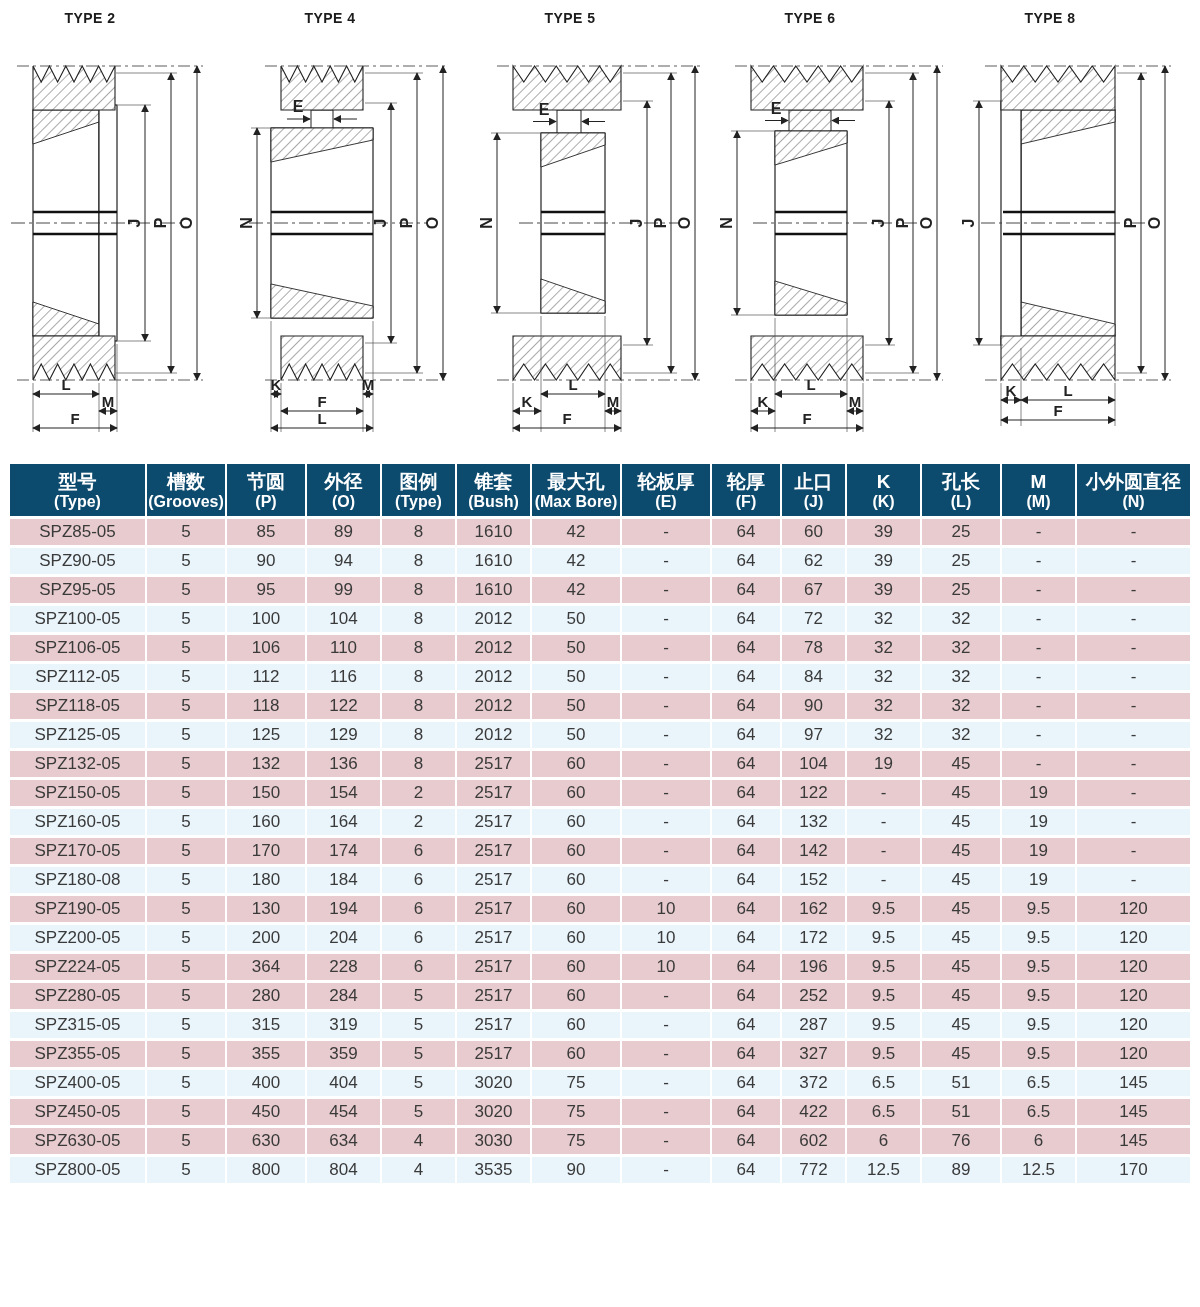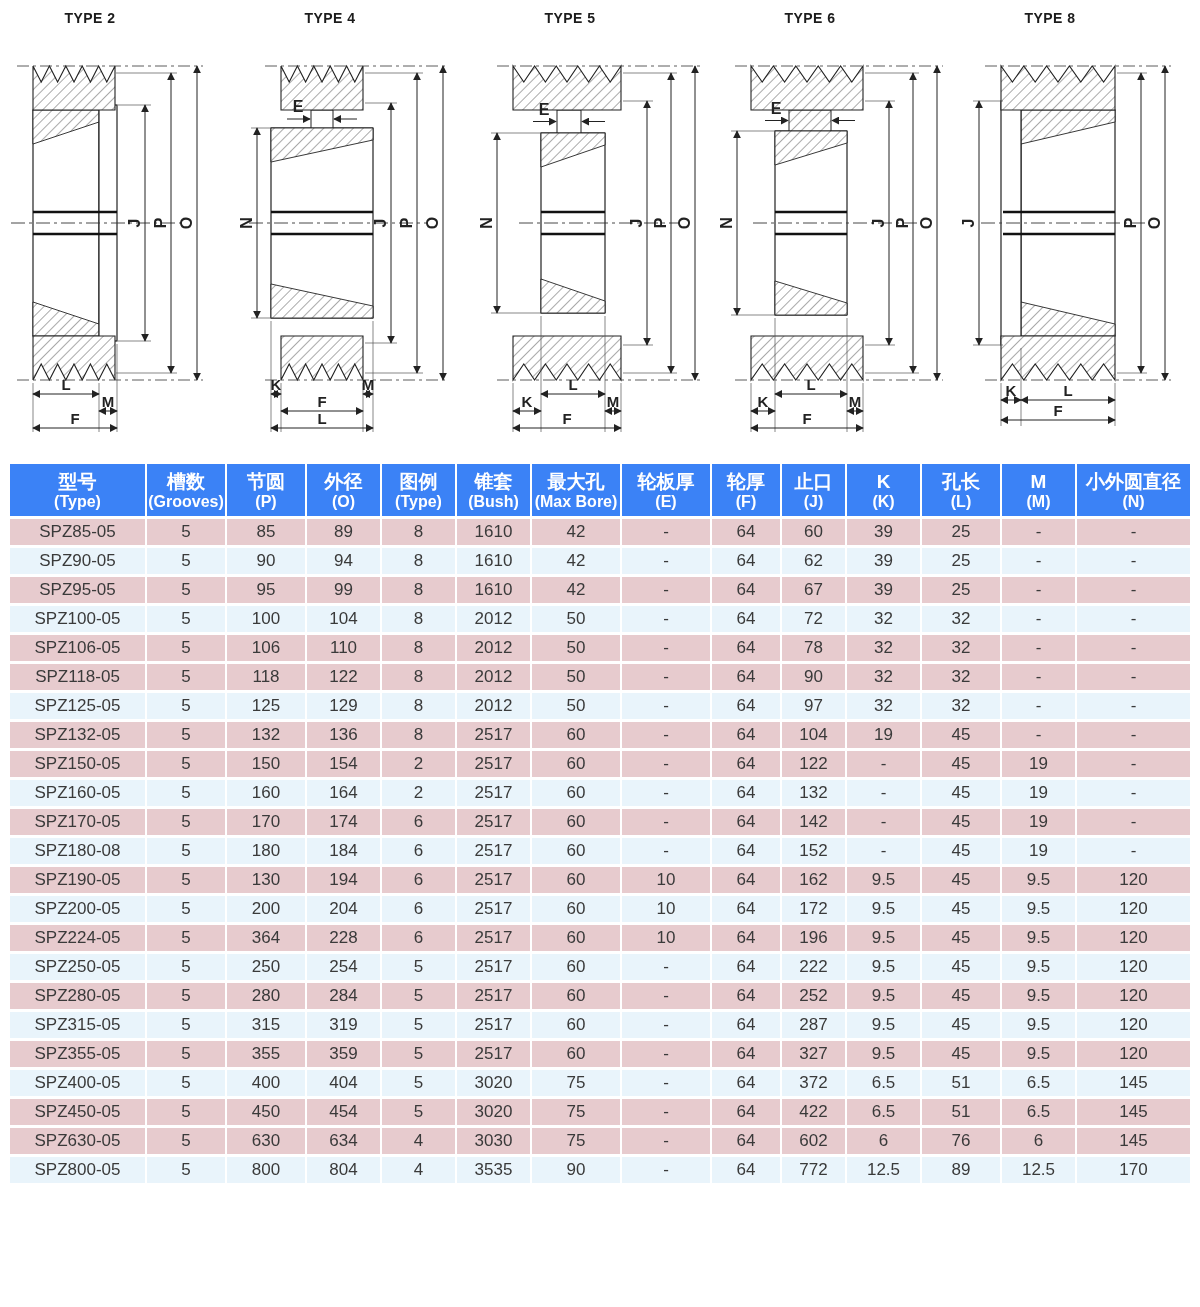--- a/index.html
+++ b/index.html
@@ -13,21 +13,21 @@
   .fig-title{
     font-size:14px;font-weight:bold;color:#1c1c1c;letter-spacing:.5px;
     text-align:center;width:75%;height:20px;line-height:20px;
   }
   .fig svg{display:block;}
   table{
     border-collapse:separate;border-spacing:0;margin:0 10px;width:1180px;
     table-layout:fixed;
   }
   th{
-    background:#3b82f6;color:#fff;padding:5px 0 7px;vertical-align:middle;
+    background:#0c4a6e;color:#fff;padding:5px 0 7px;vertical-align:middle;
     border-bottom:3px solid #fff;
   }
   th+th, td+td{border-left:2px solid #fff;}
   th .zh{display:block;font-size:19px;font-weight:700;line-height:25px;}
   th .en{display:block;font-size:16px;font-weight:600;line-height:15px;}
   td{
     text-align:center;font-size:17px;height:26px;line-height:26px;
     border-bottom:3px solid #fff;padding:0;color:#3a3a3a;
     white-space:nowrap;overflow:hidden;
   }
@@ -458,20 +458,36 @@
           <td>2012</td>
           <td>50</td>
           <td>-</td>
           <td>64</td>
           <td>78</td>
           <td>32</td>
           <td>32</td>
           <td>-</td>
           <td>-</td>
         </tr>
+        <tr class="even">
+          <td>SPZ112-05</td>
+          <td>5</td>
+          <td>112</td>
+          <td>116</td>
+          <td>8</td>
+          <td>2012</td>
+          <td>50</td>
+          <td>-</td>
+          <td>64</td>
+          <td>84</td>
+          <td>32</td>
+          <td>32</td>
+          <td>-</td>
+          <td>-</td>
+        </tr>
         <tr class="odd">
           <td>SPZ118-05</td>
           <td>5</td>
           <td>118</td>
           <td>122</td>
           <td>8</td>
           <td>2012</td>
           <td>50</td>
           <td>-</td>
           <td>64</td>
@@ -613,36 +629,20 @@
           <td>SPZ224-05</td>
           <td>5</td>
           <td>364</td>
           <td>228</td>
           <td>6</td>
           <td>2517</td>
           <td>60</td>
           <td>10</td>
           <td>64</td>
           <td>196</td>
-          <td>9.5</td>
-          <td>45</td>
-          <td>9.5</td>
-          <td>120</td>
-        </tr>
-        <tr class="even">
-          <td>SPZ250-05</td>
-          <td>5</td>
-          <td>250</td>
-          <td>254</td>
-          <td>5</td>
-          <td>2517</td>
-          <td>60</td>
-          <td>-</td>
-          <td>64</td>
-          <td>222</td>
           <td>9.5</td>
           <td>45</td>
           <td>9.5</td>
           <td>120</td>
         </tr>
         <tr class="odd">
           <td>SPZ280-05</td>
           <td>5</td>
           <td>280</td>
           <td>284</td>

